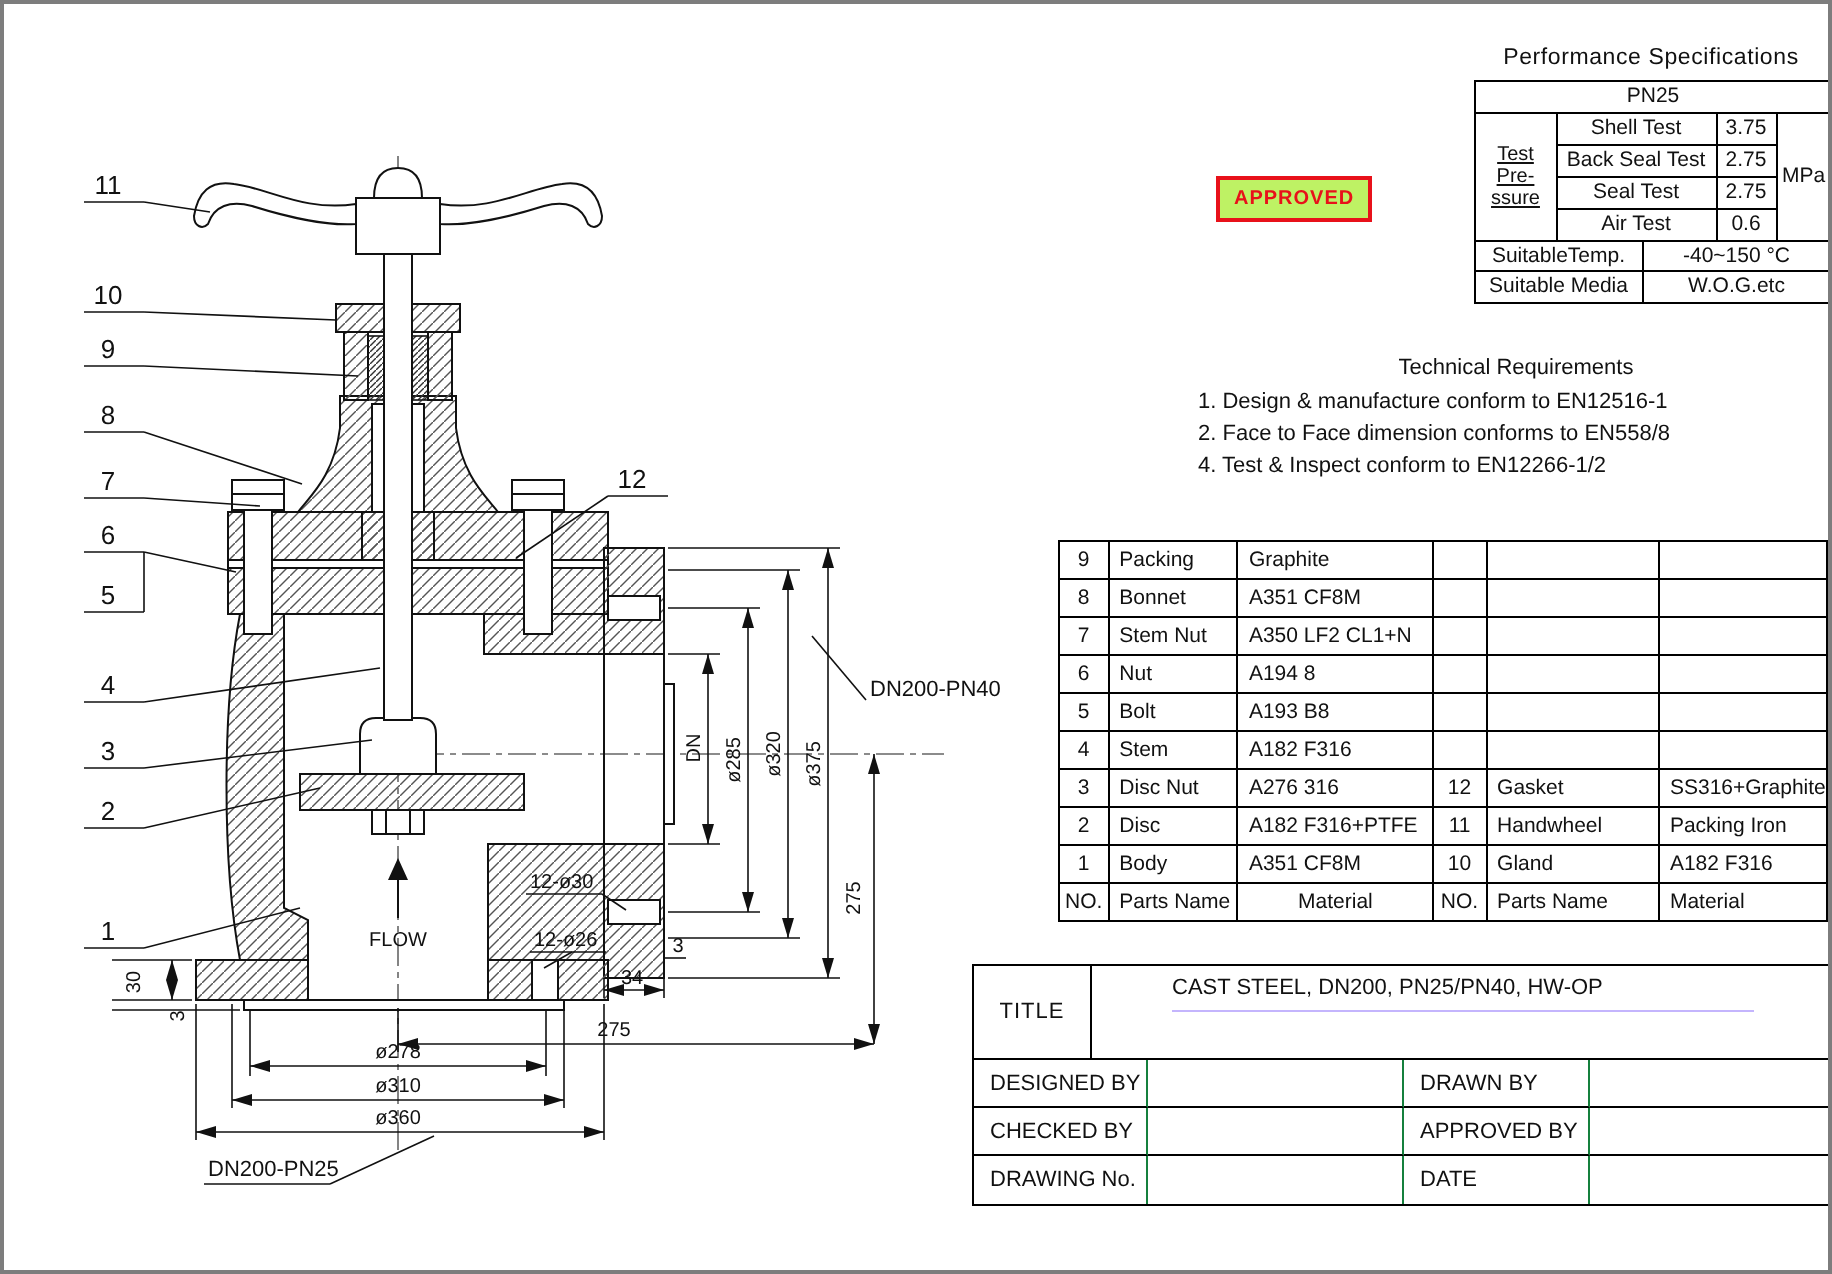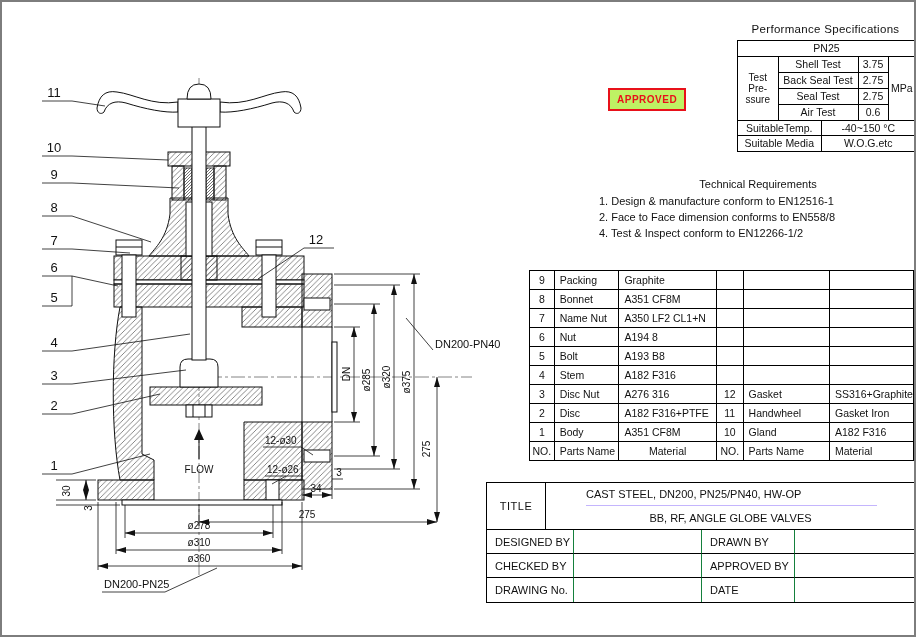--- a/index.html
+++ b/index.html
@@ -21,21 +21,21 @@
   .perf-title{position:absolute;left:733px;top:21px;width:181px;text-align:center;
               font-size:11.5px;letter-spacing:.3px;}
   .perf{position:absolute;left:735px;top:38px;width:179px;border:1px solid #000;
         box-sizing:border-box;font-size:10.5px;}
   .perf table{border-collapse:collapse;width:100%;table-layout:fixed;}
   .perf td{border:1px solid #000;text-align:center;padding:0;overflow:hidden;white-space:nowrap;}
   .perf tr{height:16px;}
   .perf .toprow{height:15px;}
   .perf table td:first-child{border-left:none;} .perf table td:last-child{border-right:none;}
   .perf table tr:first-child td{border-top:none;} .perf table.pbot tr:last-child td{border-bottom:none;}
-  .plab{font-size:10px;line-height:11px;}
+  .plab{font-size:10px;line-height:11px;text-decoration:underline;}
   
   .stamp{position:absolute;left:606px;top:86px;border:2px solid #e8111a;color:#e8111a;
          font-size:10px;font-weight:bold;letter-spacing:.5px;padding:4px 7px;background:#bef264;}
   
   .tech{position:absolute;left:597px;top:176px;width:318px;font-size:11px;}
   .tech-title{text-align:center;margin-bottom:3px;}
   .tech-item{line-height:16px;white-space:nowrap;}
   
   .parts{position:absolute;left:527px;top:268px;border-collapse:collapse;table-layout:fixed;
          font-size:10.5px;}
@@ -344,21 +344,21 @@
     <tr>
       <td class="c">8</td>
       <td>Bonnet</td>
       <td>A351 CF8M</td>
       <td></td>
           <td></td>
           <td></td>
     </tr>
     <tr>
       <td class="c">7</td>
-      <td>Name Nut</td>
+      <td>Stem Nut</td>
       <td>A350 LF2 CL1+N</td>
       <td></td>
           <td></td>
           <td></td>
     </tr>
     <tr>
       <td class="c">6</td>
       <td>Nut</td>
       <td>A194 8</td>
       <td></td>
@@ -388,21 +388,21 @@
       <td class="c">12</td>
       <td>Gasket</td>
       <td>SS316+Graphite</td>
     </tr>
     <tr>
       <td class="c">2</td>
       <td>Disc</td>
       <td>A182 F316+PTFE</td>
       <td class="c">11</td>
       <td>Handwheel</td>
-      <td>Gasket Iron</td>
+      <td>Packing Iron</td>
     </tr>
     <tr>
       <td class="c">1</td>
       <td>Body</td>
       <td>A351 CF8M</td>
       <td class="c">10</td>
       <td>Gland</td>
       <td>A182 F316</td>
     </tr>
     <tr>
@@ -414,21 +414,20 @@
       <td>Material</td>
     </tr>
   </tbody>
     </table>
 
   <div class="tblock">
     <div class="tb-top">
       <div class="tb-title-label">TITLE</div>
       <div class="tb-title-content">
         <div class="tb-line1">CAST STEEL, DN200, PN25/PN40, HW-OP</div>
-        <div class="tb-line2">BB, RF, ANGLE GLOBE VALVES</div>
       </div>
     </div>
     <div class="tb-grid">
       <div class="tb-cell bdr bdb">DESIGNED BY</div>
       <div class="tb-cell bdr bdb"></div>
       <div class="tb-cell bdr bdb">DRAWN BY</div>
       <div class="tb-cell bdb"></div>
       <div class="tb-cell bdr bdb">CHECKED  BY</div>
       <div class="tb-cell bdr bdb"></div>
       <div class="tb-cell bdr bdb">APPROVED BY</div>

